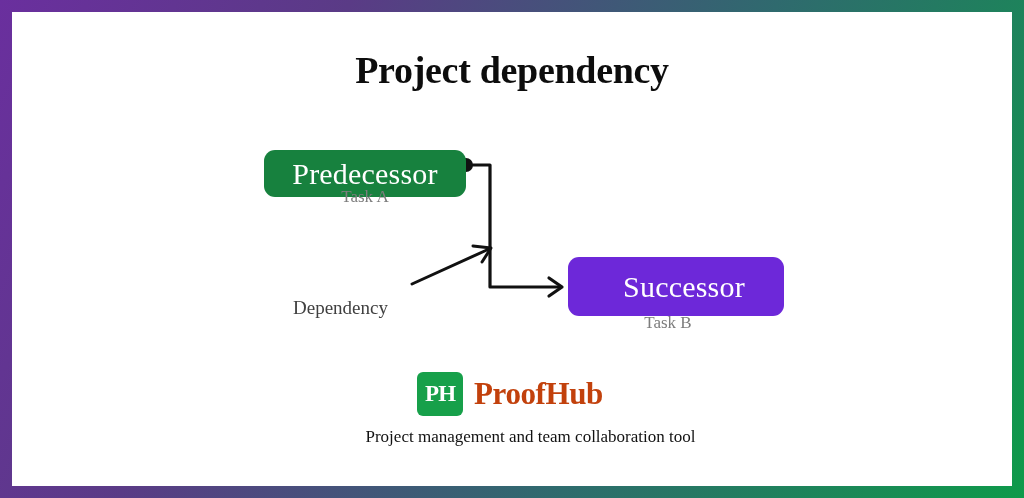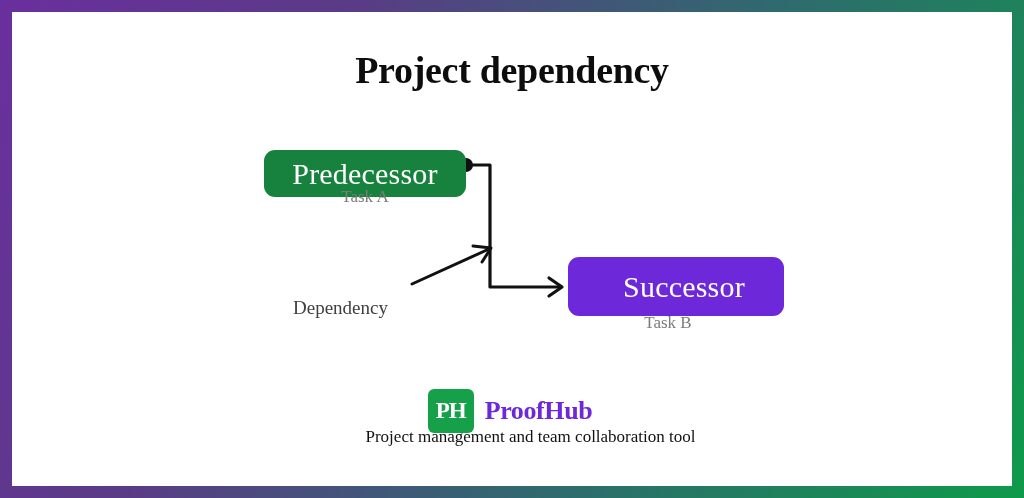--- a/index.html
+++ b/index.html
@@ -103,39 +103,38 @@
 
   .brand {
     position: absolute;
     left: 0;
     right: 4px;
     top: 360px;
     display: flex;
     align-items: center;
     justify-content: center;
     gap: 11px;
-    margin-top: 17px;
   }
   .brand-mark {
     width: 46px;
     height: 44px;
     border-radius: 6px;
     background: #17a04a;
     display: flex;
     align-items: center;
     justify-content: center;
     color: #ffffff;
     font-size: 23px;
     font-weight: bold;
     letter-spacing: -1px;
   }
   .brand-name {
-    font-size: 26px;
+    font-size: 31px;
     font-weight: bold;
-    color: #6d28d9;
+    color: #c2410c;
     letter-spacing: -0.4px;
   }
   .tagline {
     position: absolute;
     left: 0;
     right: 0;
     top: 415px;
     text-align: center;
     font-size: 17px;
     color: #111111;

